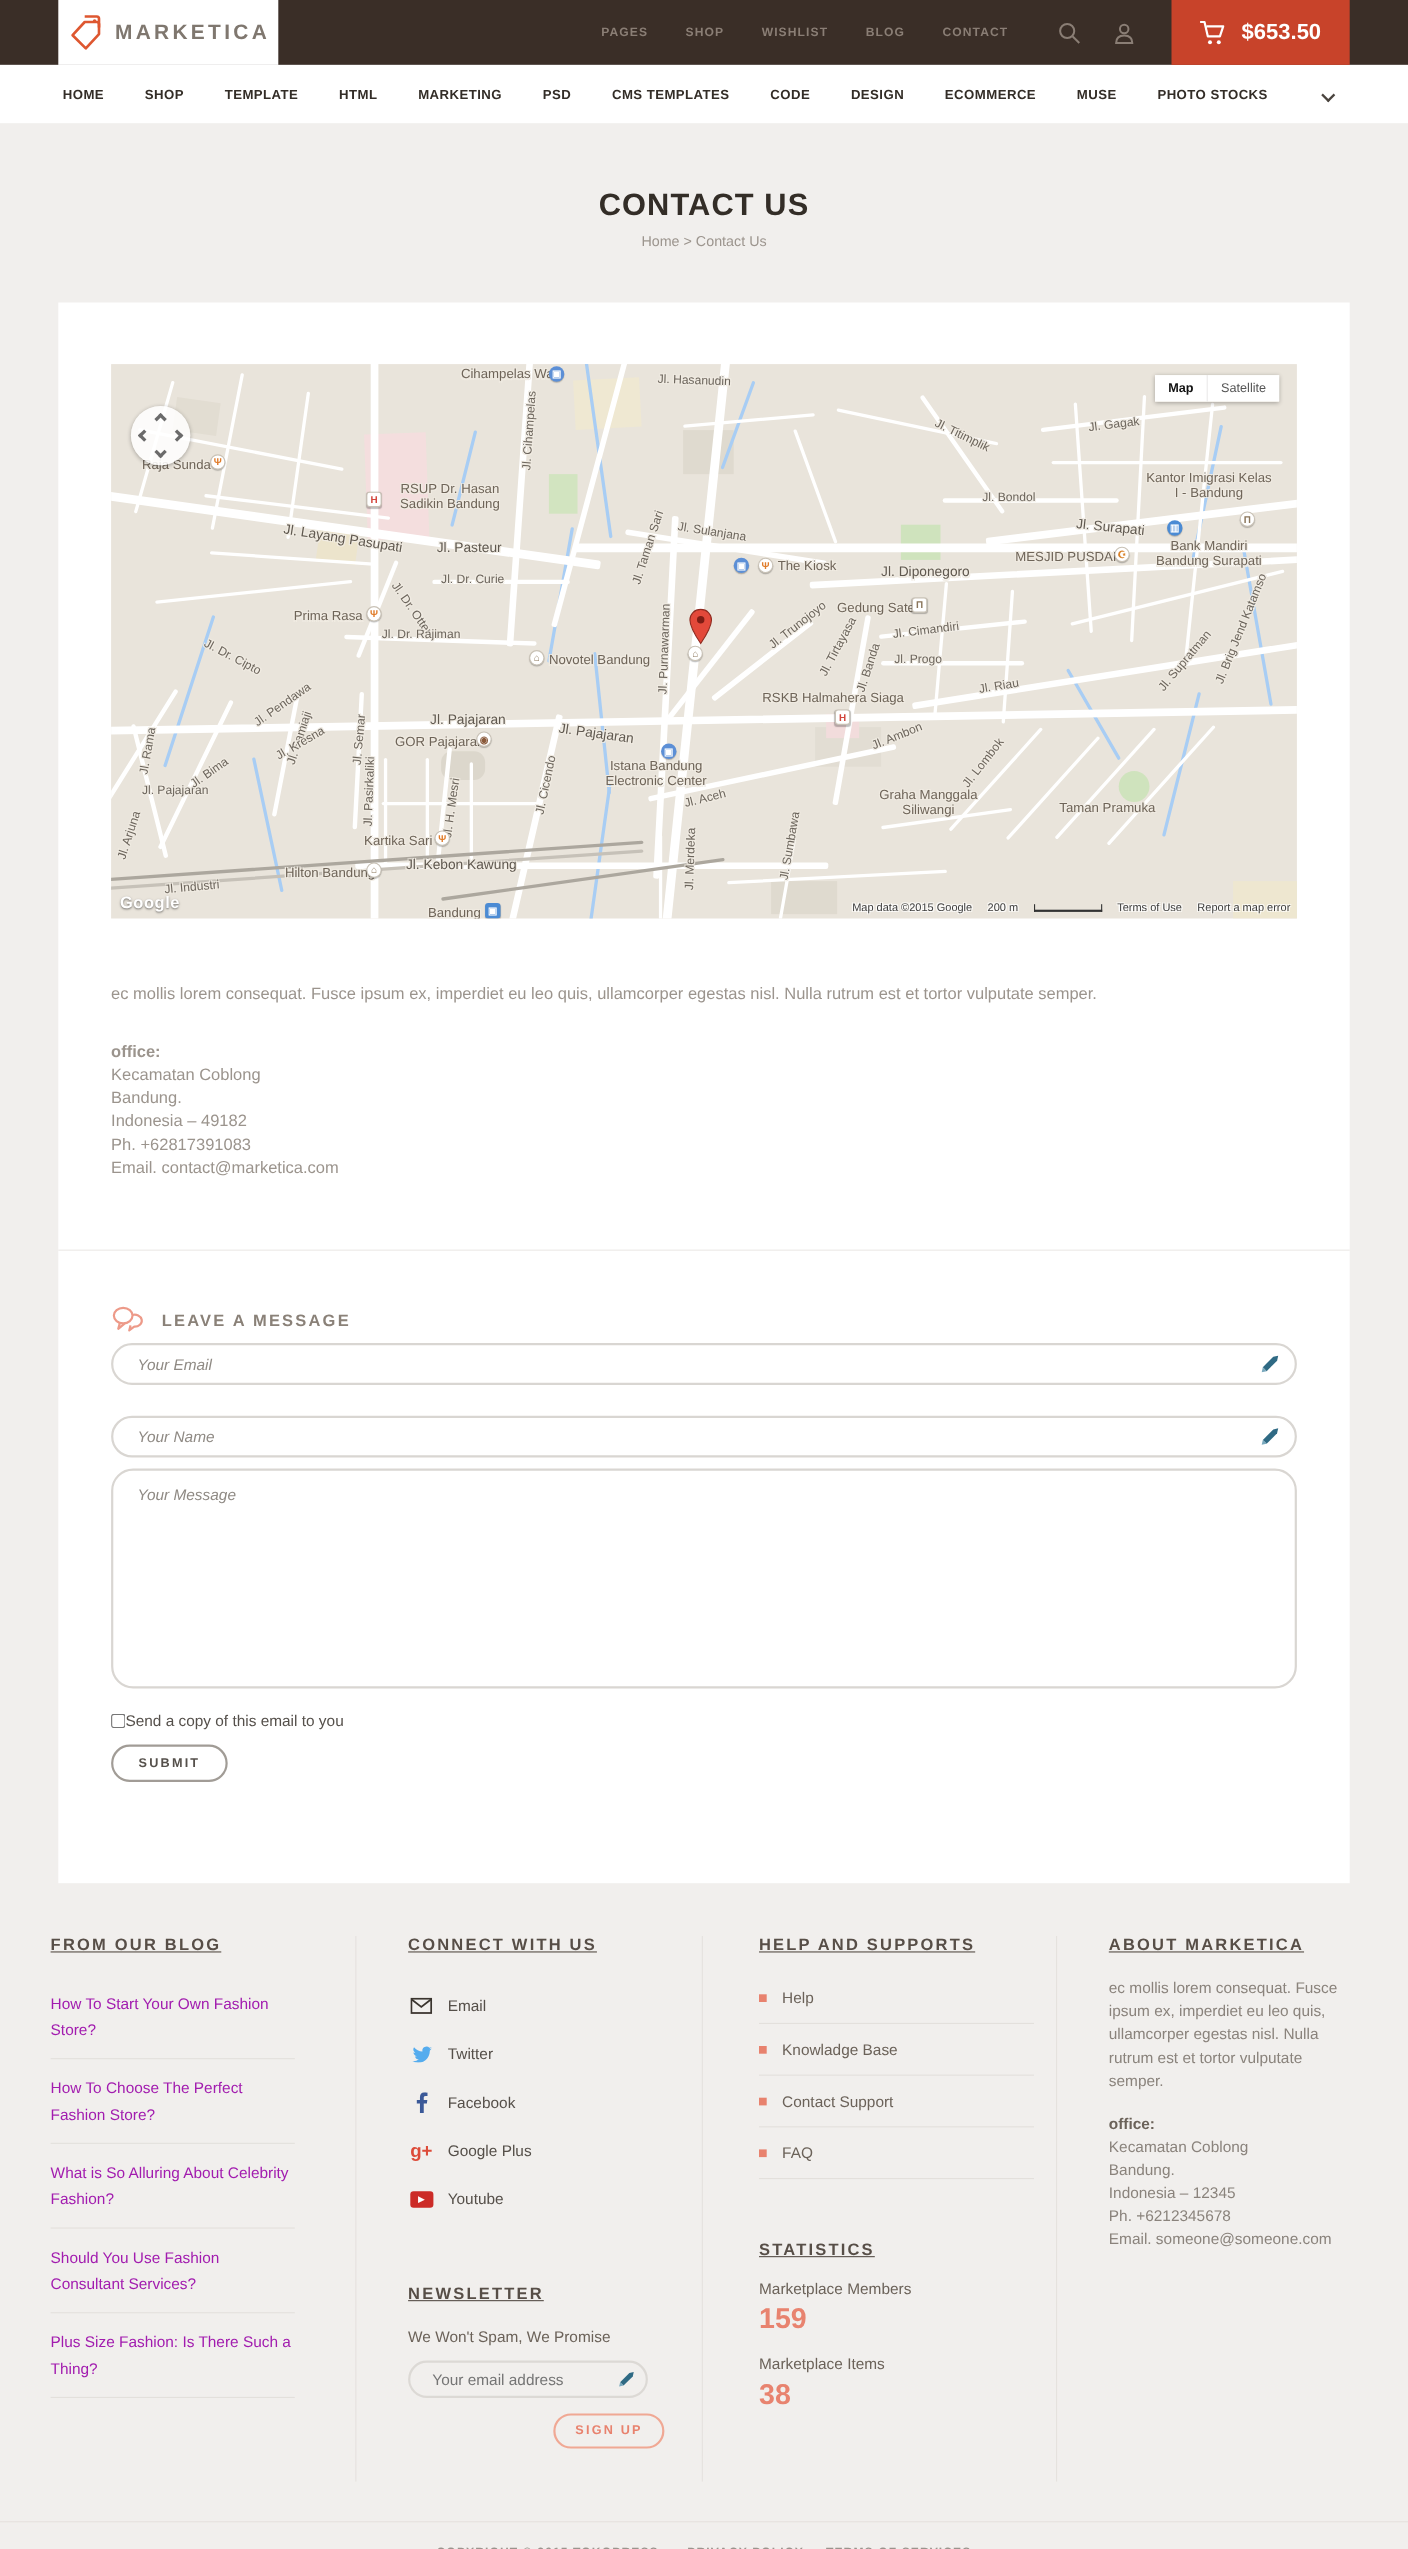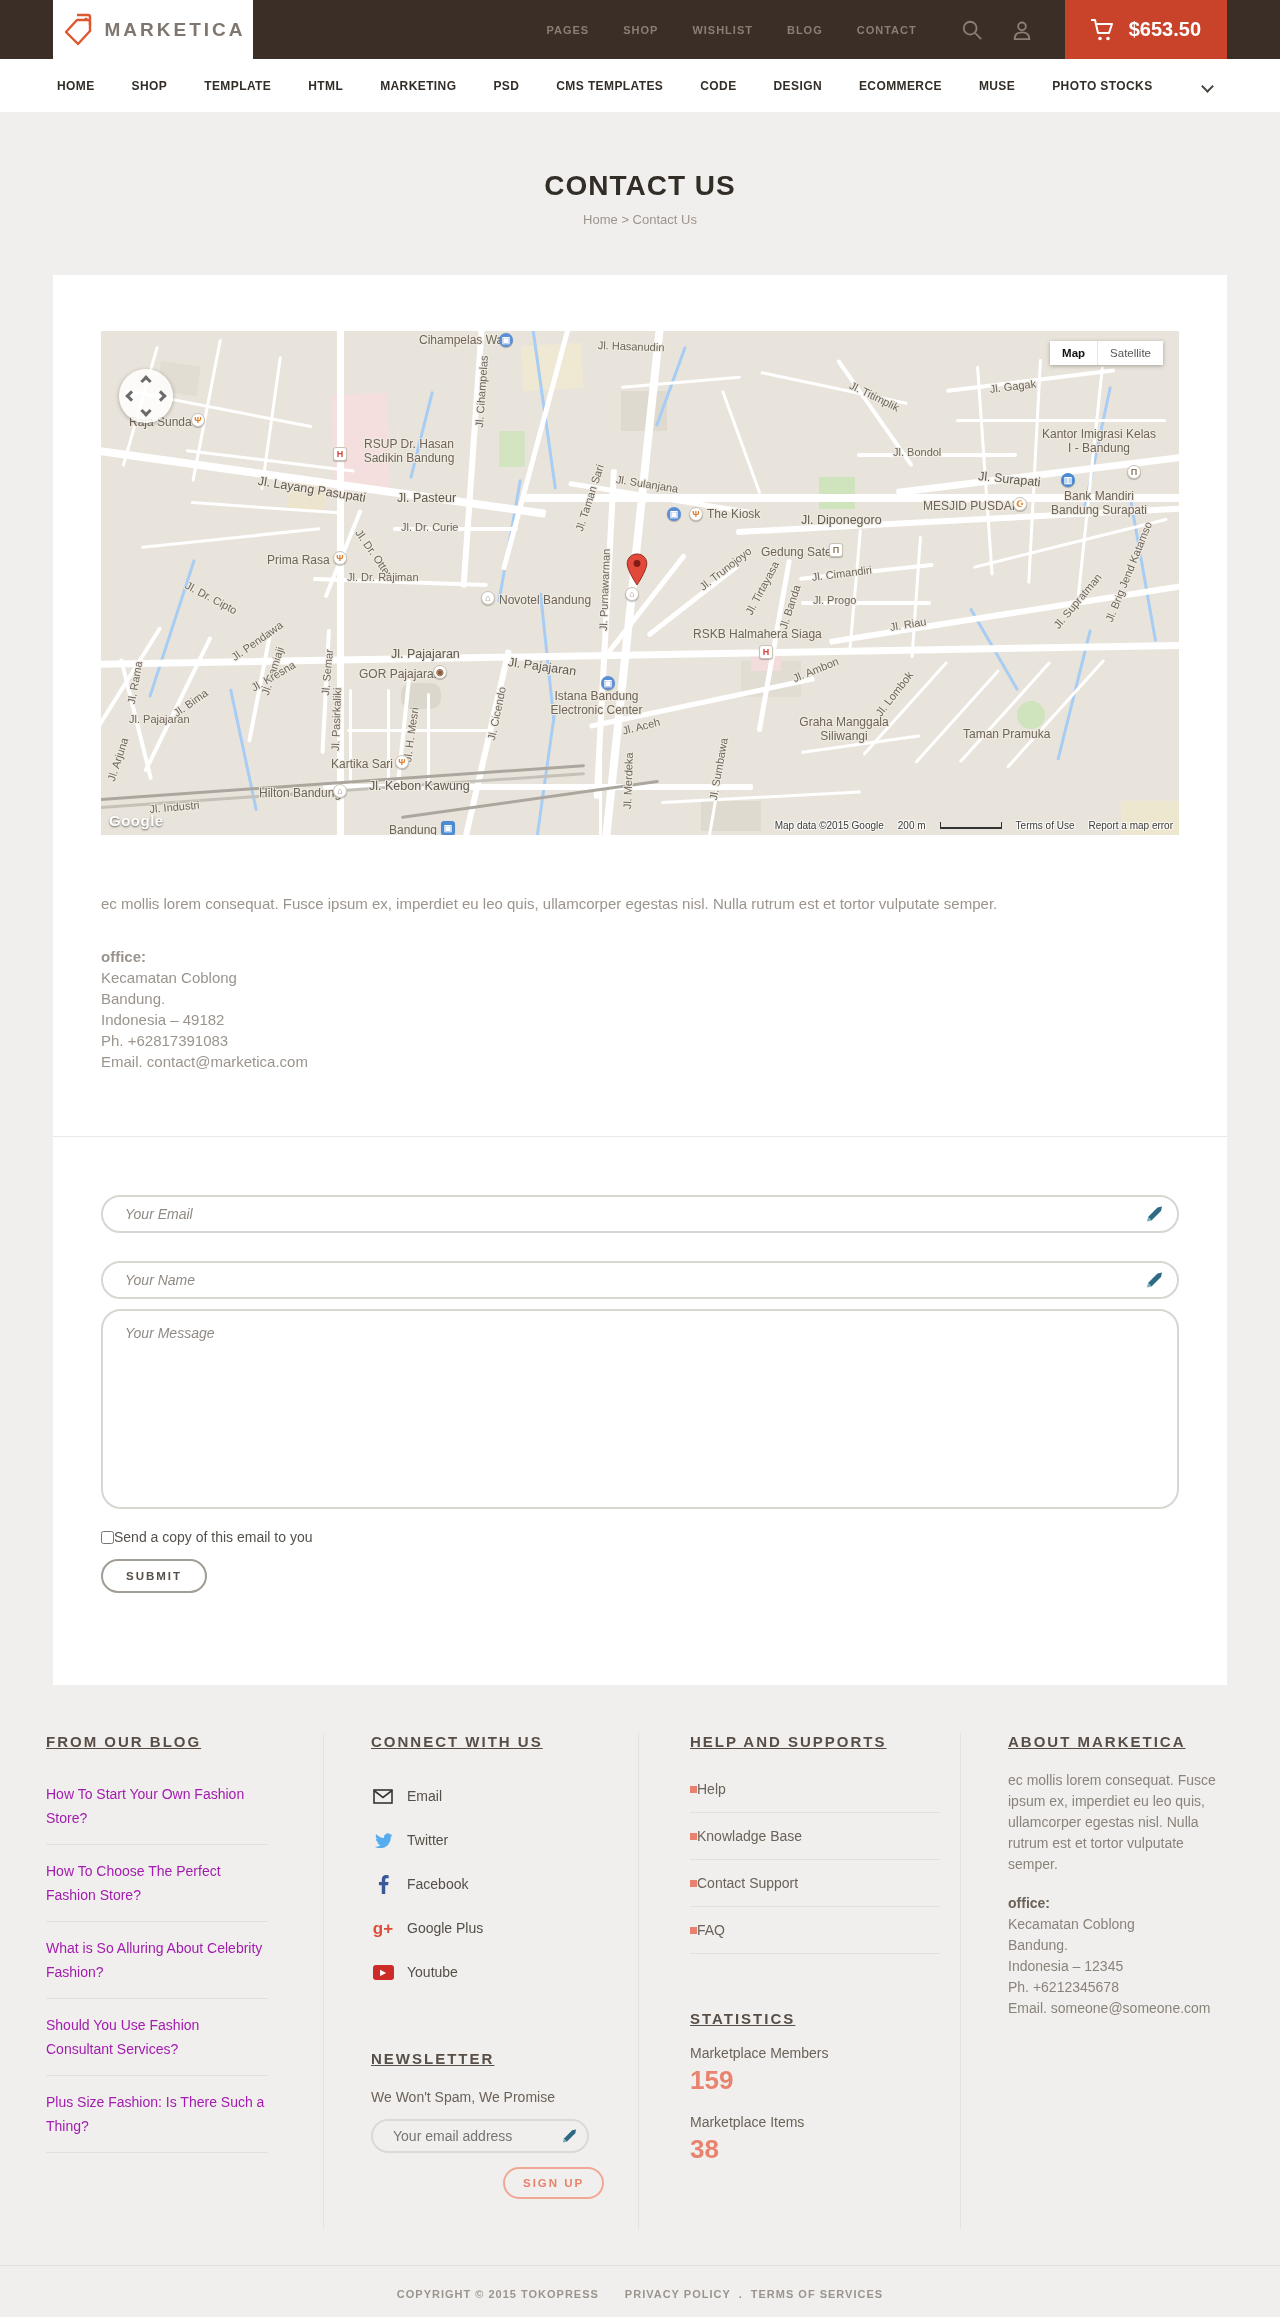--- a/index.html
+++ b/index.html
@@ -107,21 +107,21 @@
   .gplus-txt { font-size:17px; font-weight:bold; color:#DD4B39; line-height:1; }
   .yt-box { width:21px; height:15px; background:#CC2B27; border-radius:3px; display:flex; align-items:center; justify-content:center; color:#fff; font-size:8px; }
   .nl-tag { margin-top:22px; font-size:14px; color:#6B6259; }
   .nl-input { position:relative; width:218px; margin-top:14px; }
   .nl-input input { width:100%; height:34px; border:2px solid #DCD9D5; border-radius:17px; padding:0 36px 0 20px;
                     font-size:14px; color:#55504B; outline:none; background:#F1EFED; font-family:inherit; }
   .nl-input .pen-ico { right:12px; }
   .signup-btn { margin-top:14px; margin-left:132px; background:none; border:2px solid #F0A894; border-radius:17px;
                 padding:8px 18px; font-size:11.5px; font-weight:bold; letter-spacing:2px; color:#E8826E; cursor:pointer; font-family:inherit; }
   .help-list { margin-top:16px; }
-  .help-item { display:flex; align-items:center; padding:15px 0; border-bottom:1px solid #E3E0DC; font-size:14px; color:#6B6259; cursor:pointer; }
+  .help-item { display:flex; align-items:center; gap:14px; padding:15px 0; border-bottom:1px solid #E3E0DC; font-size:14px; color:#6B6259; cursor:pointer; }
   .bullet { width:7px; height:7px; background:#E8826E; flex:none; }
   .stat-row { margin-top:18px; }
   .stat-label { font-size:14px; color:#6B6259; }
   .stat-value { margin-top:4px; font-size:26px; font-weight:bold; color:#E8836F; }
   .about-text { margin-top:20px; width:218px; font-size:14px; line-height:21px; color:#8A837C; }
   .about-office { margin-top:18px; font-size:14px; line-height:21px; color:#8A837C; }
   .about-office .olabel { font-weight:bold; color:#6B6259; }
 
   .bottombar { border-top:1px solid #E5E2DE; height:57px; display:flex; align-items:center; justify-content:center; gap:8px;
                font-size:11px; font-weight:bold; letter-spacing:1px; color:#9A948D; }
@@ -405,20 +405,28 @@
       <div class="olabel">office:</div>
       <div>Kecamatan Coblong</div>
         <div>Bandung.</div>
         <div>Indonesia – 49182</div>
         <div>Ph. +62817391083</div>
         <div>Email. contact@marketica.com</div>
     </div>
   </div>
 
   <div class="card-sec2">
+    <div class="form-head">
+      <svg width="30" height="26" viewBox="0 0 30 26">
+        <ellipse cx="11" cy="9" rx="8.5" ry="7" fill="none" stroke="#ED9A89" stroke-width="2"></ellipse>
+        <path d="M8 15.5 L6.5 21 L12.5 16" fill="none" stroke="#ED9A89" stroke-width="2" stroke-linejoin="round"></path>
+        <path d="M19 8.5 a6.5 5.5 0 1 1 2 10.6 l-4.5 3.4 1.2 -4.6" fill="none" stroke="#ED9A89" stroke-width="2" stroke-linejoin="round"></path>
+      </svg>
+      <h2>LEAVE A MESSAGE</h2>
+    </div>
 
     <div class="pill-input row-email">
       <input type="text" placeholder="Your Email" style="">
       <svg class="pen-ico" width="17" height="17" viewBox="0 0 17 17">
         <path d="M16 1 L11.5 2 L2 11.5 L5.5 15 L15 5.5 Z" fill="#2F6A84"></path>
         <path d="M2 11.5 L1 16 L5.5 15 Z" fill="#79A9BD"></path>
       </svg>
     </div>
     <div class="pill-input row-name">
       <input type="text" placeholder="Your Name" style="">

